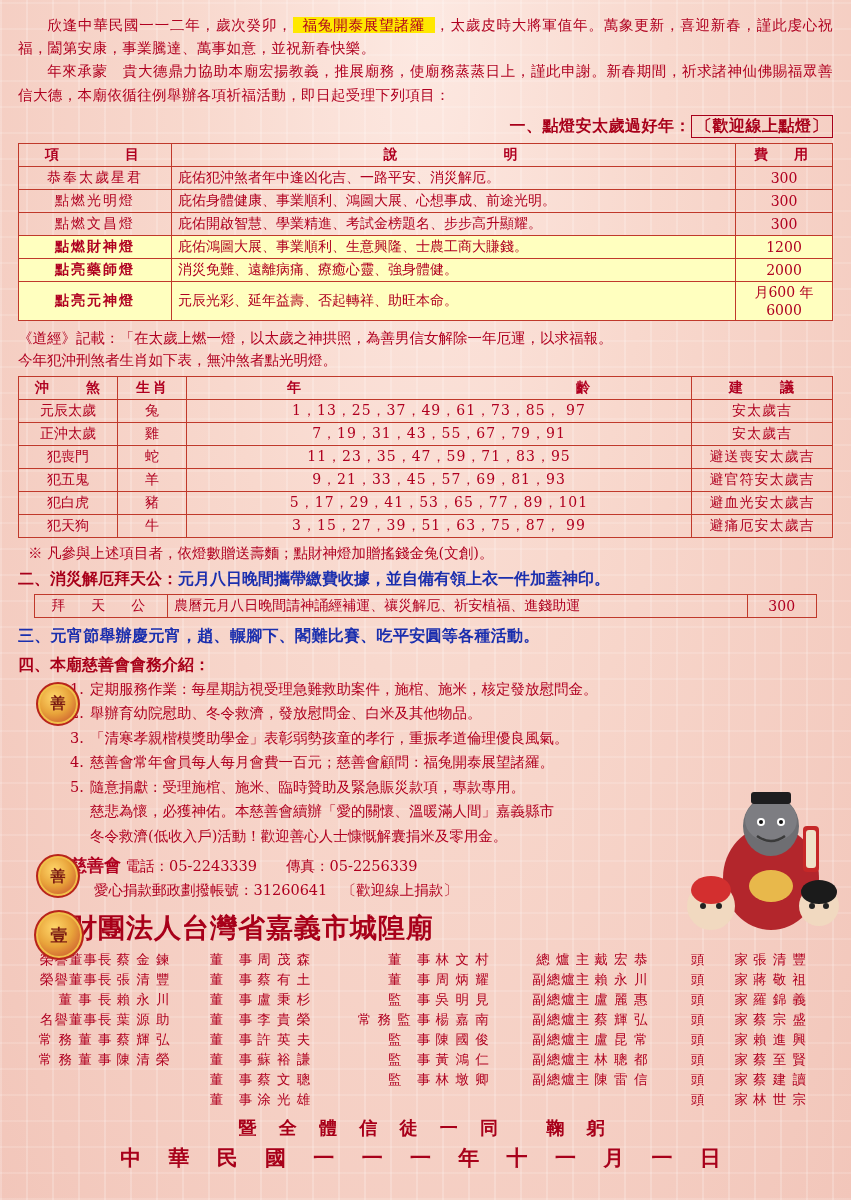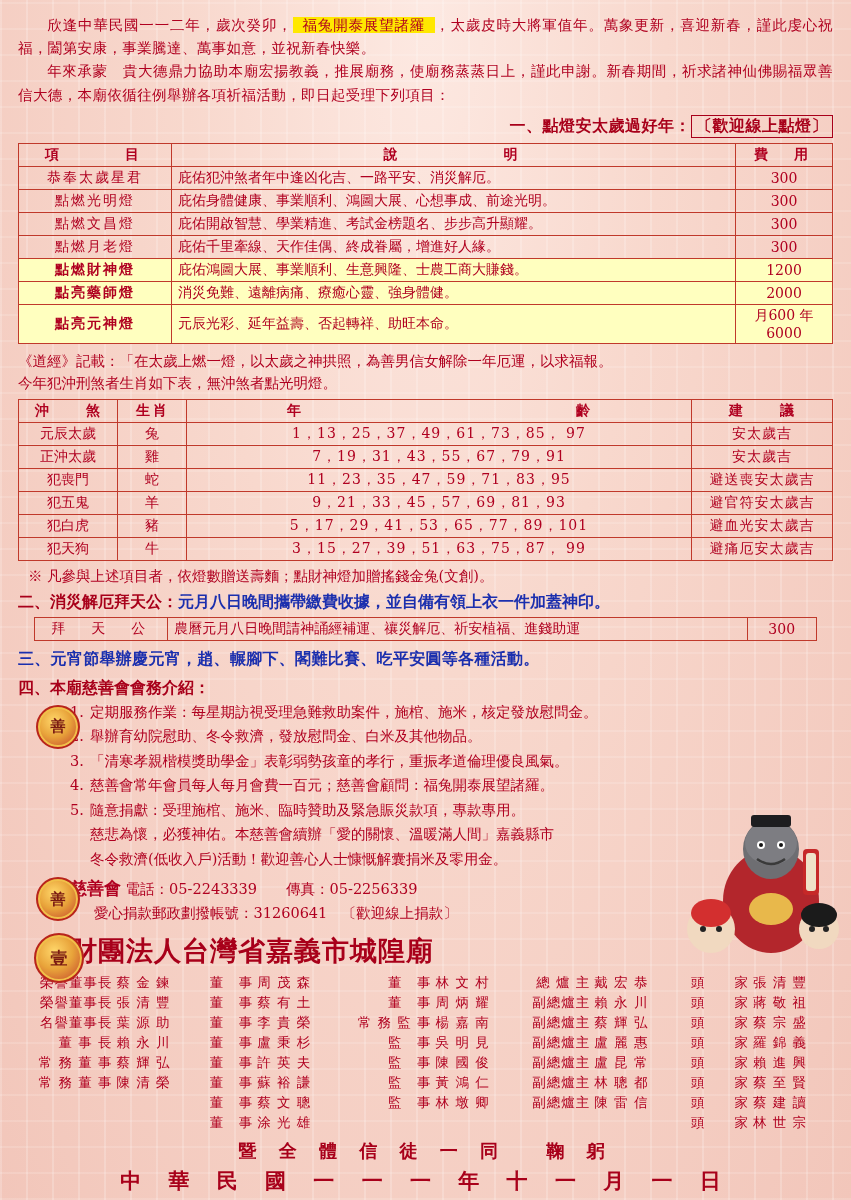--- a/index.html
+++ b/index.html
@@ -141,25 +141,20 @@
           <td class="fee">300</td>
         </tr>
         <tr>
           <td class="name">點燃光明燈</td>
           <td class="desc">庇佑身體健康、事業順利、鴻圖大展、心想事成、前途光明。</td>
           <td class="fee">300</td>
         </tr>
         <tr>
           <td class="name">點燃文昌燈</td>
           <td class="desc">庇佑開啟智慧、學業精進、考試金榜題名、步步高升顯耀。</td>
-          <td class="fee">300</td>
-        </tr>
-        <tr>
-          <td class="name">點燃月老燈</td>
-          <td class="desc">庇佑千里牽線、天作佳偶、終成眷屬，增進好人緣。</td>
           <td class="fee">300</td>
         </tr>
         <tr class="hl">
           <td class="name">點燃財神燈</td>
           <td class="desc">庇佑鴻圖大展、事業順利、生意興隆、士農工商大賺錢。</td>
           <td class="fee">1200</td>
         </tr>
         <tr class="hl">
           <td class="name">點亮藥師燈</td>
           <td class="desc">消災免難、遠離病痛、療癒心靈、強身體健。</td>
@@ -325,42 +320,42 @@
           <td class="role">董　事</td>
           <td class="person">蔡 有 土</td>
           <td class="role">董　事</td>
           <td class="person">周 炳 耀</td>
           <td class="role">副總爐主</td>
           <td class="person">賴 永 川</td>
           <td class="role">頭　　家</td>
           <td class="person">蔣 敬 祖</td>
         </tr>
         <tr>
+          <td class="role">董 事 長</td>
+          <td class="person">賴 永 川</td>
+          <td class="role">董　事</td>
+          <td class="person">盧 秉 杉</td>
+          <td class="role">監　事</td>
+          <td class="person">吳 明 見</td>
+          <td class="role">副總爐主</td>
+          <td class="person">盧 麗 惠</td>
+          <td class="role">頭　　家</td>
+          <td class="person">羅 錦 義</td>
+        </tr>
+        <tr>
           <td class="role">名譽董事長</td>
           <td class="person">葉 源 助</td>
           <td class="role">董　事</td>
           <td class="person">李 貴 榮</td>
           <td class="role">常 務 監 事</td>
           <td class="person">楊 嘉 南</td>
           <td class="role">副總爐主</td>
           <td class="person">蔡 輝 弘</td>
           <td class="role">頭　　家</td>
           <td class="person">蔡 宗 盛</td>
-        </tr>
-        <tr>
-          <td class="role">董 事 長</td>
-          <td class="person">賴 永 川</td>
-          <td class="role">董　事</td>
-          <td class="person">盧 秉 杉</td>
-          <td class="role">監　事</td>
-          <td class="person">吳 明 見</td>
-          <td class="role">副總爐主</td>
-          <td class="person">盧 麗 惠</td>
-          <td class="role">頭　　家</td>
-          <td class="person">羅 錦 義</td>
         </tr>
         <tr>
           <td class="role">常 務 董 事</td>
           <td class="person">蔡 輝 弘</td>
           <td class="role">董　事</td>
           <td class="person">許 英 夫</td>
           <td class="role">監　事</td>
           <td class="person">陳 國 俊</td>
           <td class="role">副總爐主</td>
           <td class="person">盧 昆 常</td>

